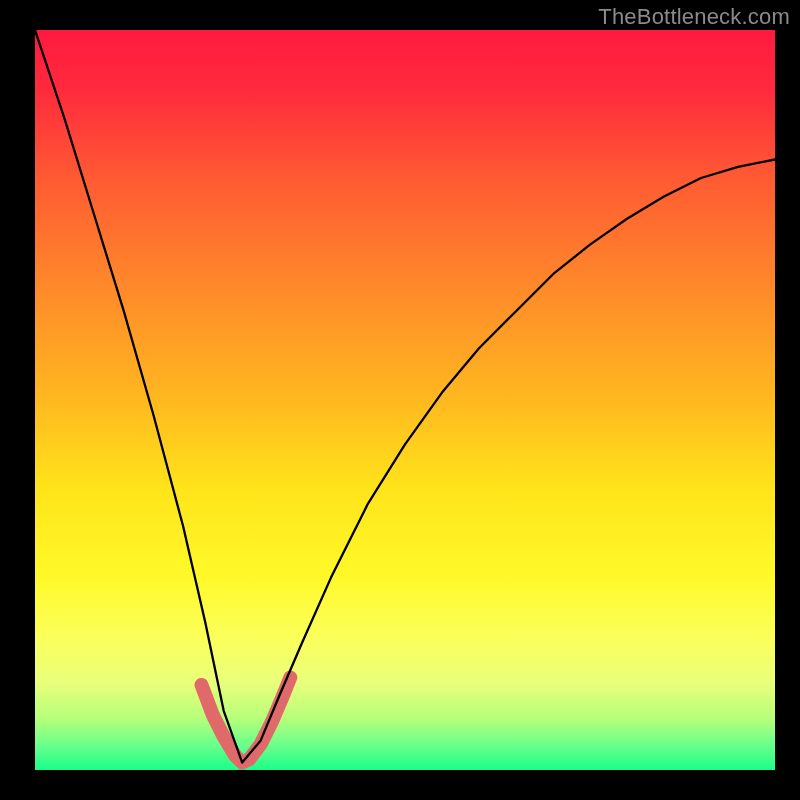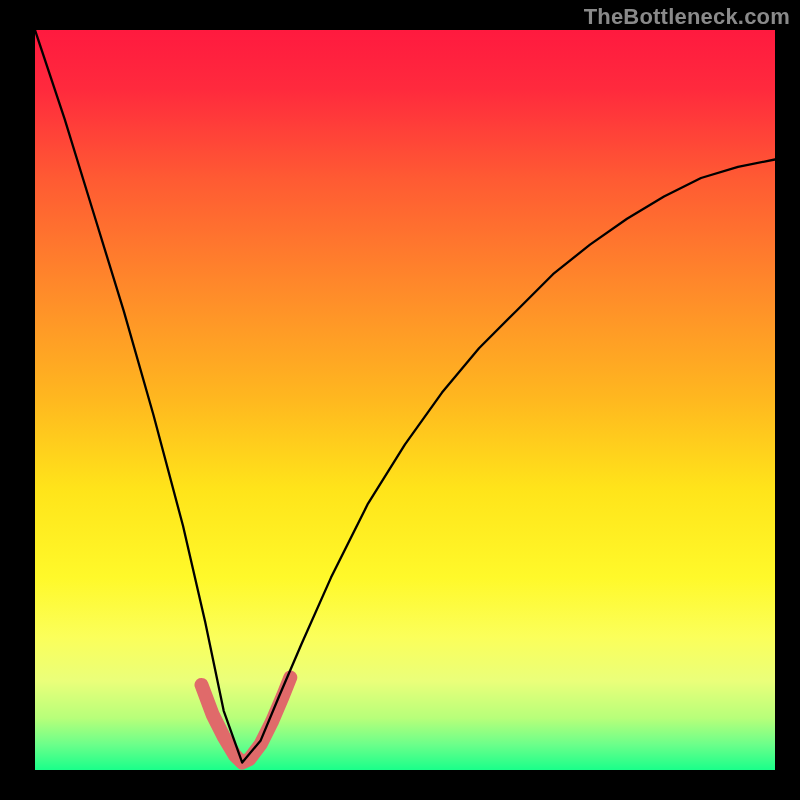--- a/index.html
+++ b/index.html
@@ -18,21 +18,21 @@
     width: 800px;
     height: 800px;
     background: #000;
   }
   .watermark {
     position: absolute;
     top: 4px;
     right: 10px;
     color: #8a8a8a;
     font-size: 22px;
-    font-weight: 700;
+    font-weight: 400;
     letter-spacing: 0.2px;
     z-index: 10;
   }
   .plot {
     position: absolute;
     left: 35px;
     top: 30px;
     width: 740px;
     height: 740px;
   }

